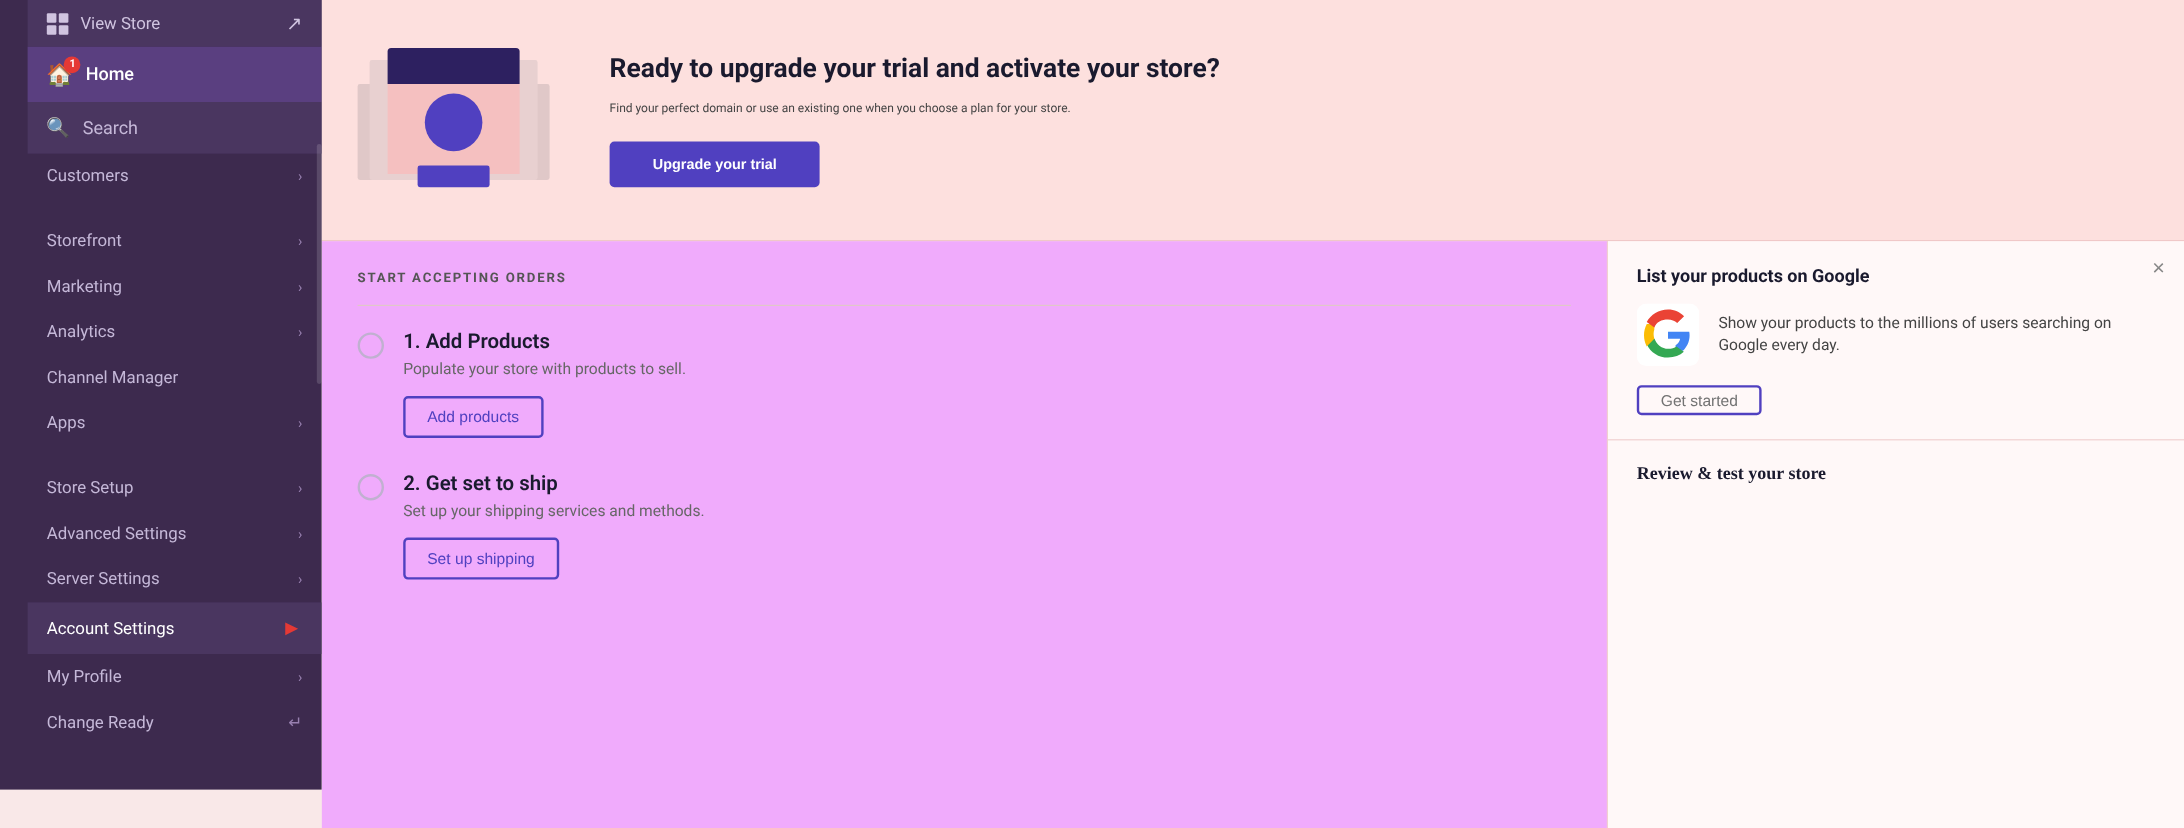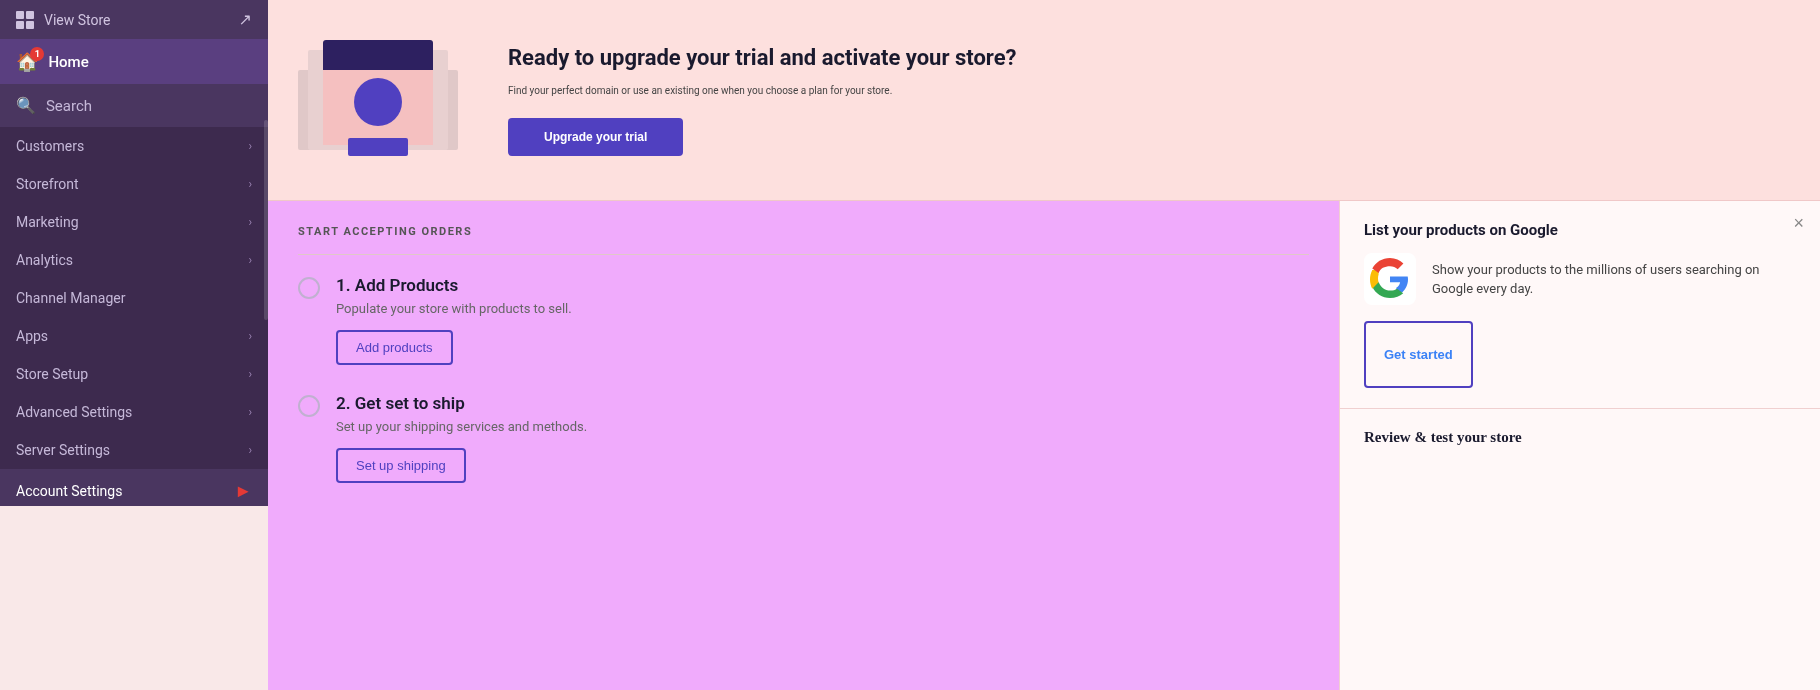--- a/index.html
+++ b/index.html
@@ -12,23 +12,24 @@
       background: #f9e8e8;
     }
 
     
     .sidebar {
       width: 268px;
       min-width: 268px;
       background: #3d2a4e;
       display: flex;
       flex-direction: column;
-      height: 506px;
+      height: 658px;
       overflow: hidden;
       position: relative;
+      padding-left: 23px;
     }
 
     .sidebar-view-store {
       display: flex;
       align-items: center;
       justify-content: space-between;
       padding: 10px 16px;
       background: #4a3660;
       cursor: pointer;
     }
@@ -390,25 +391,25 @@
     }
     
     .google-panel-text {
       font-size: 13px;
       color: #444;
       line-height: 1.5;
     }
     .get-started-btn {
       background: transparent;
       border: 2px solid #5040c0;
-      color: #3b82f6;
-      padding: 24px 18px;
+      color: #737373;
+      padding: 3px 18px;
       border-radius: 4px;
       font-size: 13px;
-      font-weight: 700;
+      font-weight: 400;
       cursor: pointer;
     }
 
     .review-panel {
       padding: 20px 24px;
       font-family: Liberation Serif, serif;
     }
     .review-panel-title {
       font-size: 15px;
       font-weight: 700;

